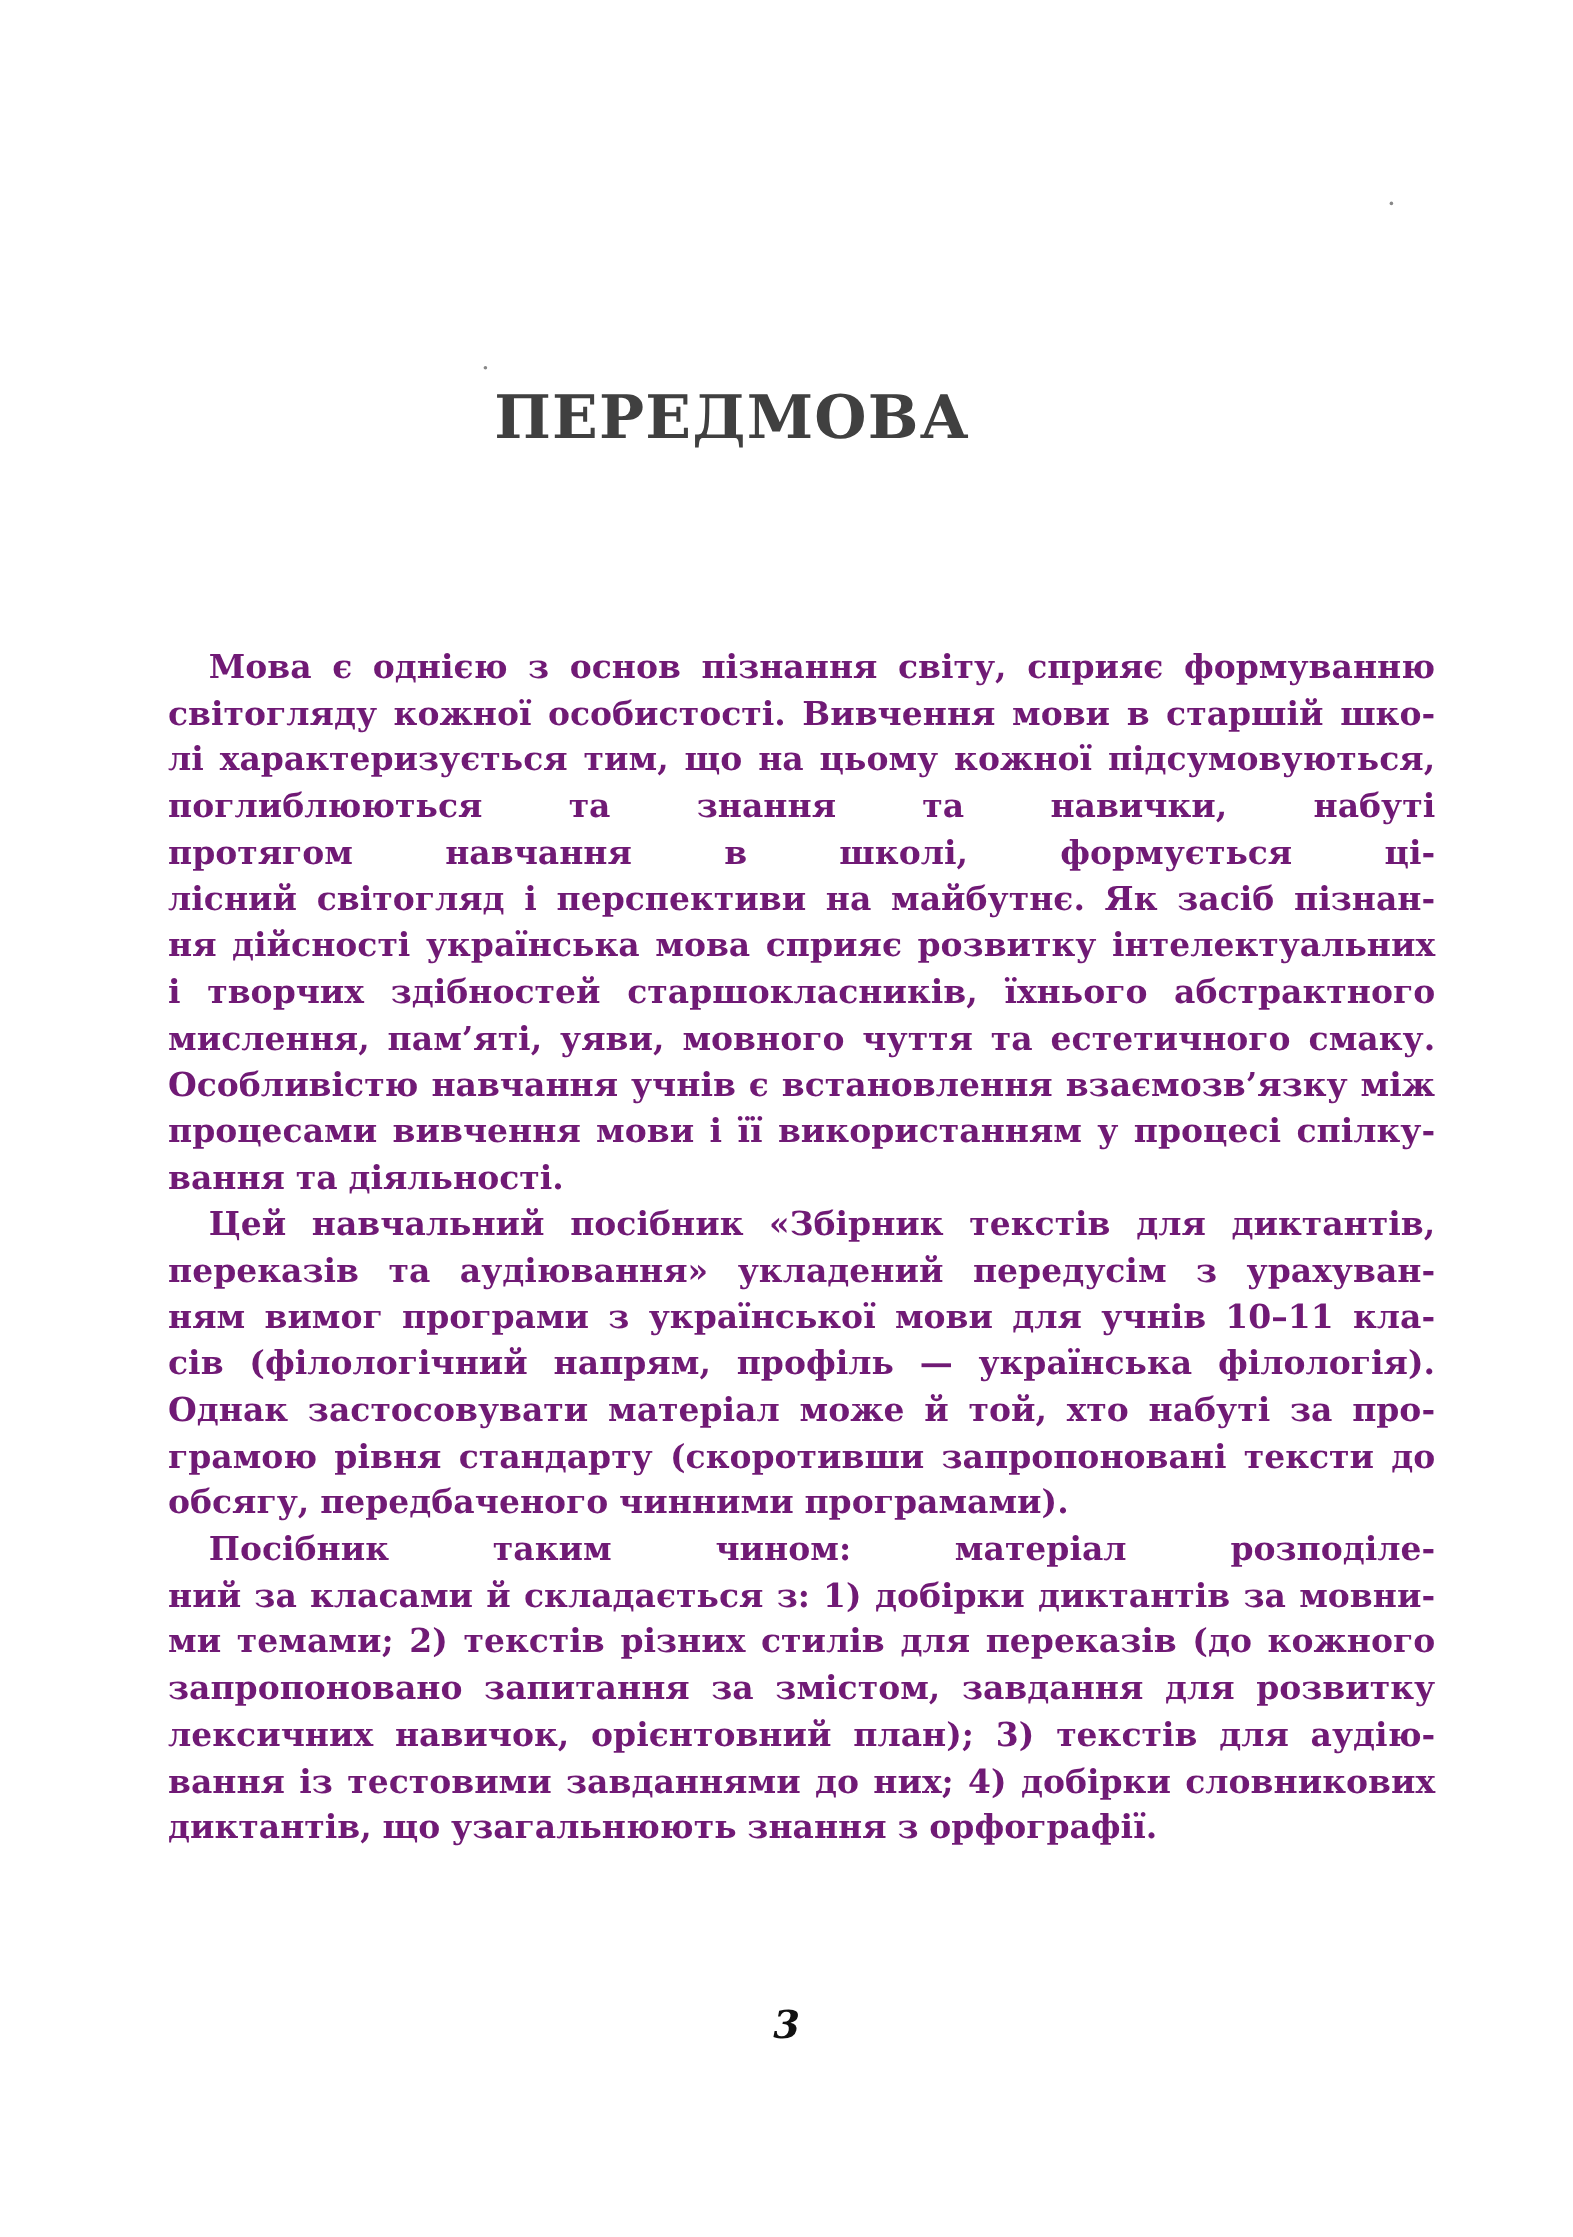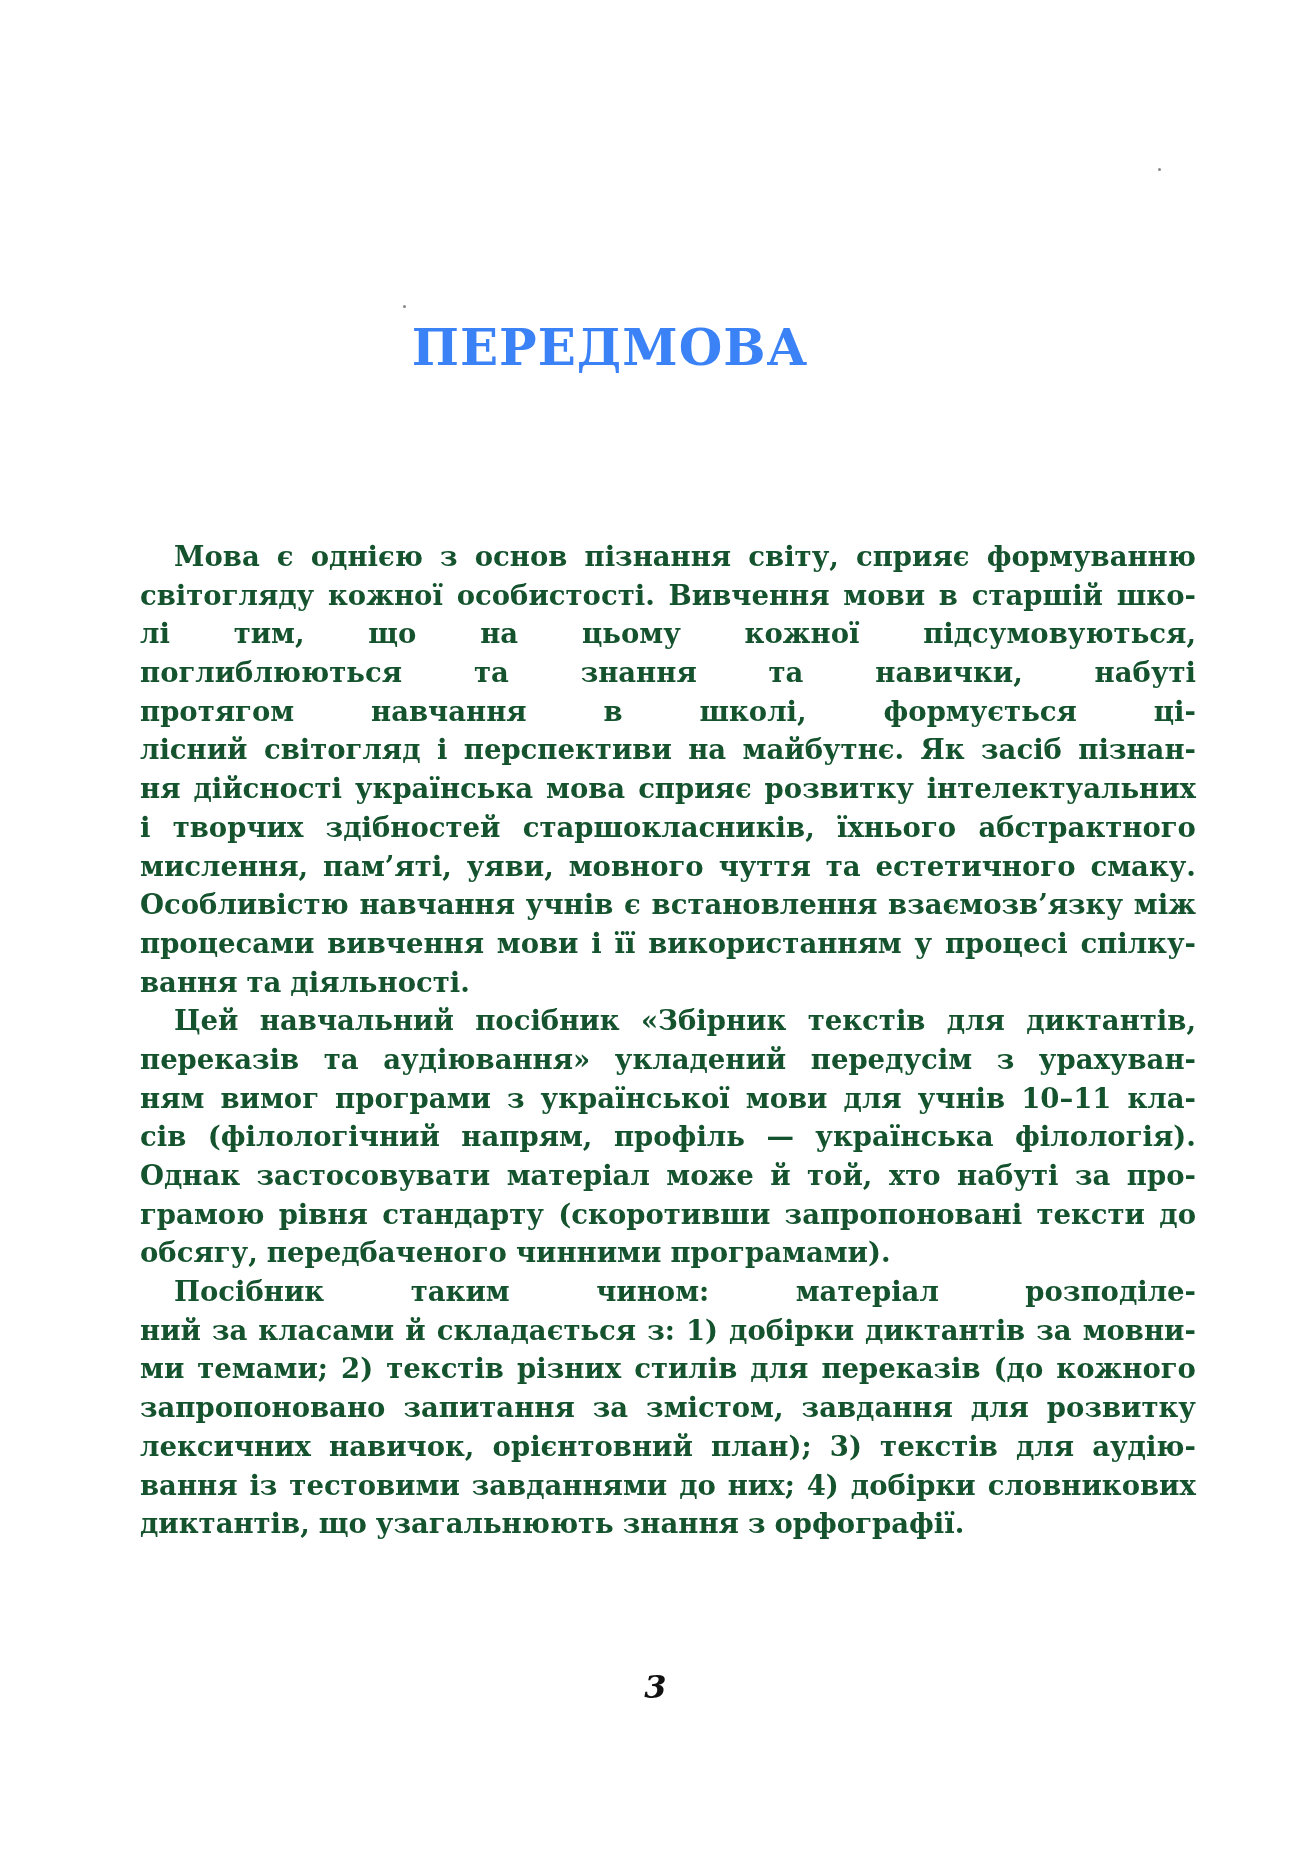--- a/index.html
+++ b/index.html
@@ -6,26 +6,26 @@
   body { width: 1311px; height: 1864px; position: relative; overflow: hidden; }
   .page {
     position: absolute; left: 0; top: 0; width: 1311px; height: 1864px;
     background: #ffffff; color: #111111;
   }
   .title {
     position: absolute; top: 318px; left: 0; width: 1220px;
     text-align: center;
     font-family: "DejaVu Serif", "Liberation Serif", serif;
     font-weight: bold; font-size: 50px; letter-spacing: 1px;
-    color: #3b82f6; line-height: 60px;
+    color: #404040; line-height: 60px;
   }
   .body-text {
     position: absolute; left: 140px; top: 537px; width: 1056px;
     font-family: "DejaVu Serif", "Liberation Serif", serif;
-    font-weight: bold; font-size: 27.5px; color: #14532d;
+    font-weight: bold; font-size: 27.5px; color: #701a75;
   }
   .line {
     height: 38.7px; line-height: 38.7px;
     text-align: justify; text-align-last: justify;
     white-space: nowrap; overflow: visible;
     display: flex; justify-content: space-between;
   }
   .line span.w { display: inline-block; }
   .line.indent { padding-left: 34px; }
   .line.last { justify-content: flex-start; gap: 9px; }
@@ -63,20 +63,21 @@
           <span class="w">кожної</span>
           <span class="w">особистості.</span>
           <span class="w">Вивчення</span>
           <span class="w">мови</span>
           <span class="w">в</span>
           <span class="w">старшій</span>
           <span class="w">шко-</span>
         </div>
         <div class="line">
           <span class="w">лі</span>
+          <span class="w">характеризується</span>
           <span class="w">тим,</span>
           <span class="w">що</span>
           <span class="w">на</span>
           <span class="w">цьому</span>
           <span class="w">кожної</span>
           <span class="w">підсумовуються,</span>
         </div>
         <div class="line">
           <span class="w">поглиблюються</span>
           <span class="w">та</span>

